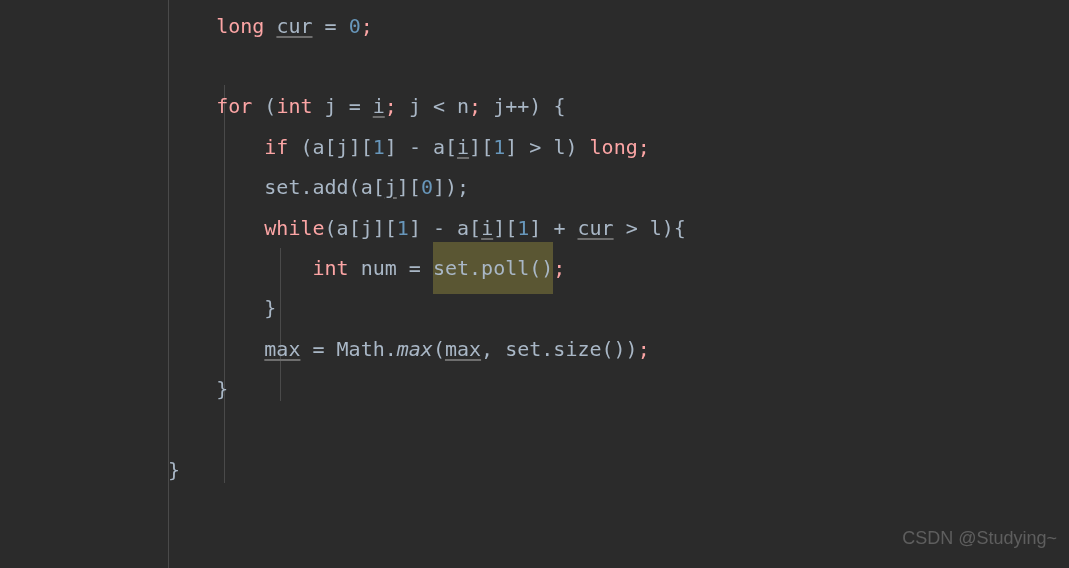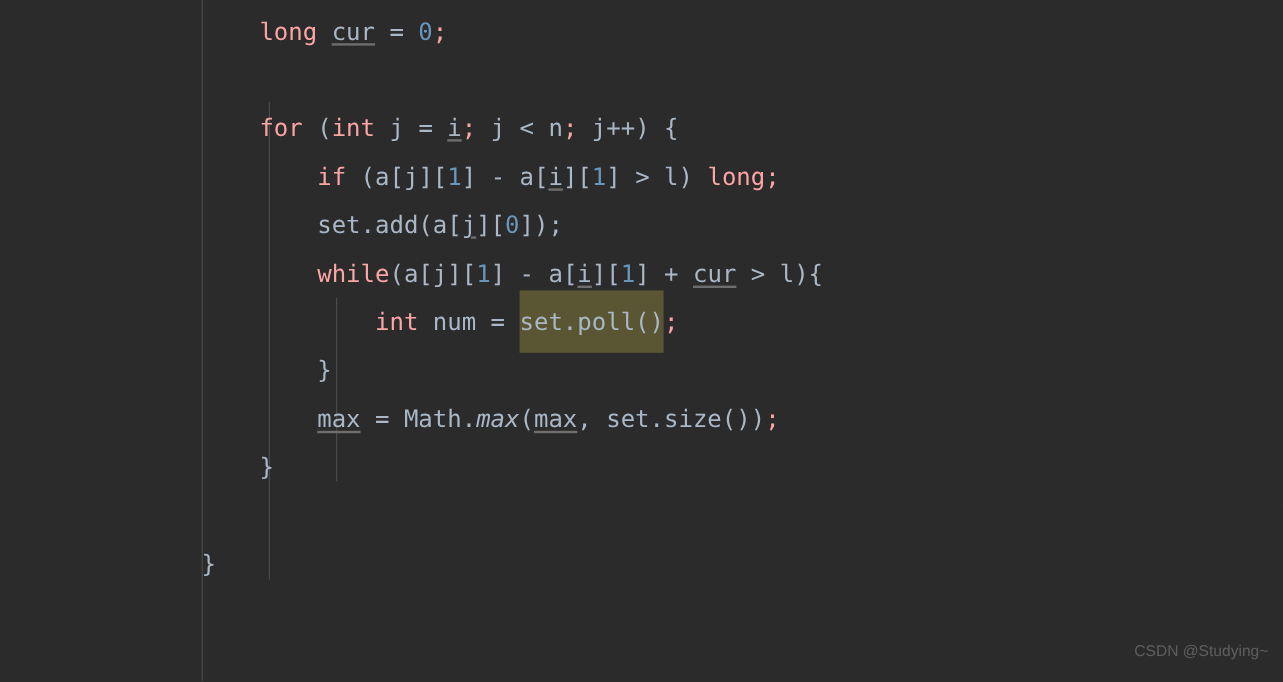--- a/index.html
+++ b/index.html
@@ -55,21 +55,21 @@
     .selection {
       background: #5a5633;
       padding: 14px 0;
     }
     .watermark {
       position: absolute;
       bottom: 12px;
       right: 12px;
       color: #888;
       opacity: 0.55;
-      font-size: 13px;
+      font-size: 18px;
       font-family: Arial, sans-serif;
     }
     .blank { height: 40px; }
   </style>
 </head>
 <body>
 
 <div class="guide1"></div>
 <div class="guide2"></div>
 <div class="guide3"></div>

